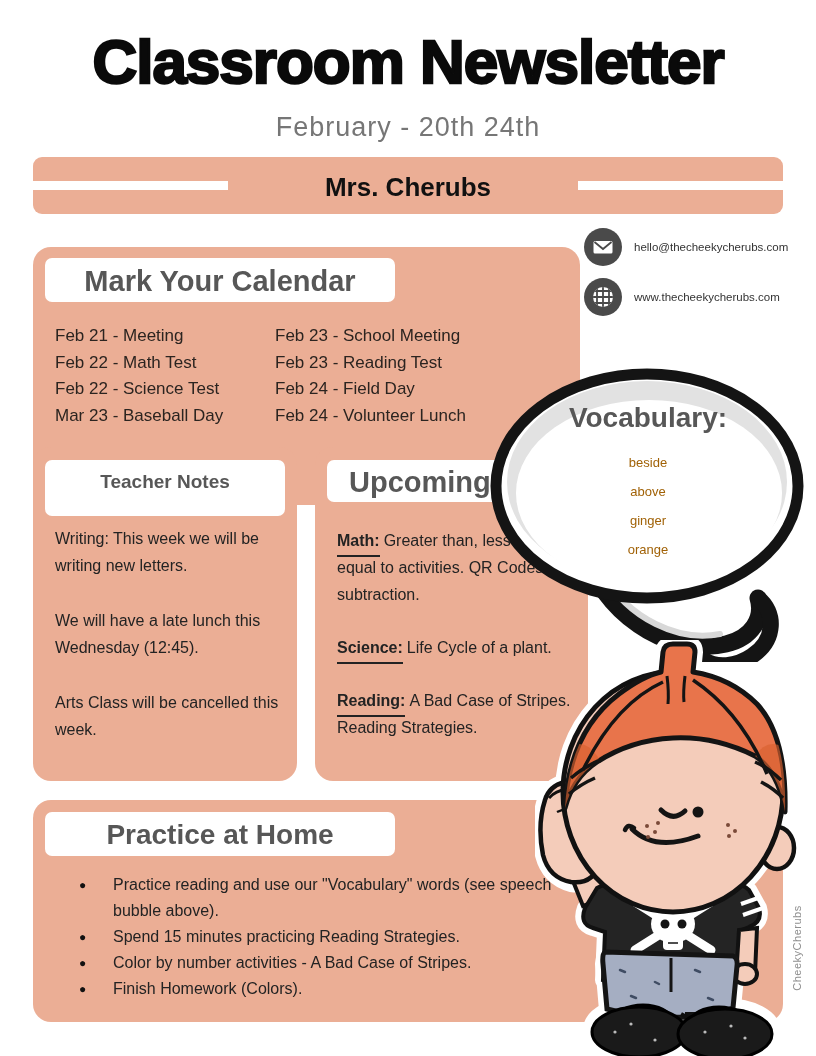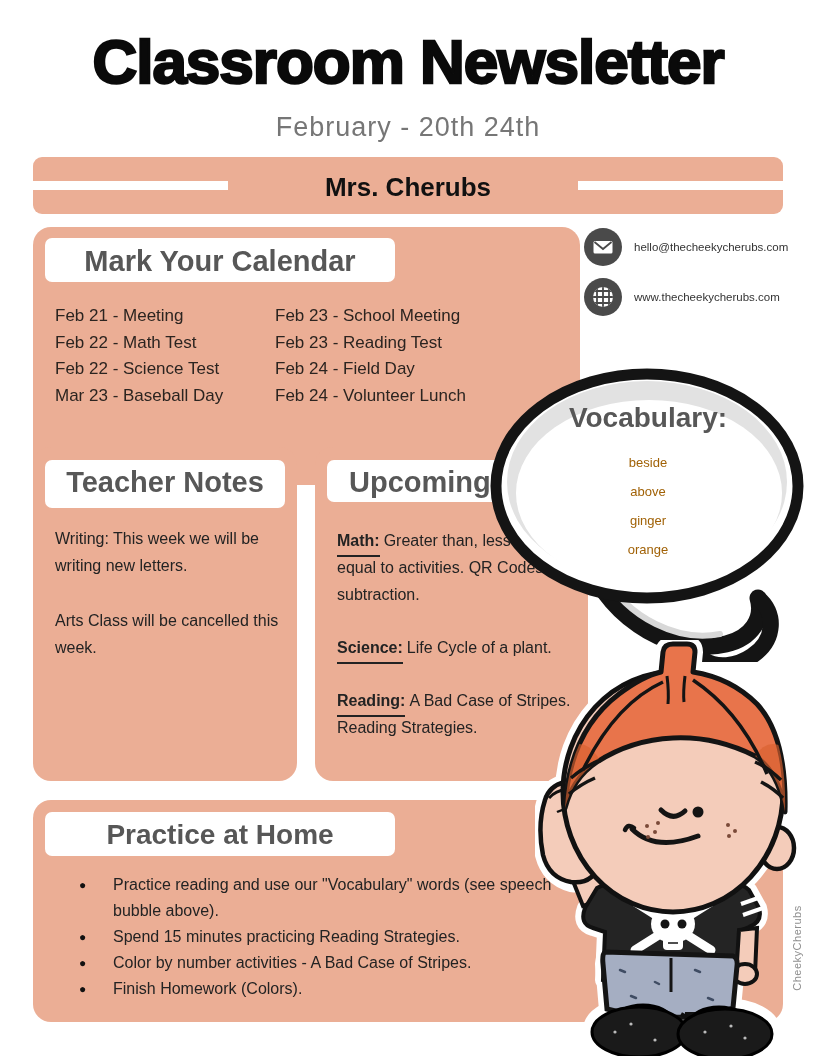--- a/index.html
+++ b/index.html
@@ -14,27 +14,27 @@
   .banner{position:absolute;left:33px;top:157px;width:750px;height:57px;background:#EBAE95;border-radius:9px;}
   .banner .stripe{position:absolute;top:24px;height:9px;background:#ffffff;}
   .stripe-left{left:0;width:195px;}
   .stripe-right{left:545px;width:205px;}
   .banner-name{position:absolute;left:0;top:15px;width:750px;text-align:center;
       font-size:26px;font-weight:bold;color:#111;}
   
   .card{position:absolute;background:#EBAE95;border-radius:18px;}
   .card-title{position:absolute;background:#ffffff;border-radius:7px;color:#575757;
       font-weight:bold;text-align:center;}
-  #calendar-card{left:33px;top:227px;width:547px;height:258px;}
+  #calendar-card{left:33px;top:247px;width:547px;height:258px;}
   #calendar-title{left:12px;top:11px;width:350px;height:44px;font-size:29px;line-height:46px;}
   .cal-col{position:absolute;top:76px;font-size:17px;line-height:26.5px;color:#2b2420;}
   .cal-col-1{left:22px;width:215px;}
   .cal-col-2{left:242px;width:290px;}
   #teacher-card{left:33px;top:447px;width:264px;height:334px;}
-  #teacher-title{left:12px;top:13px;width:240px;height:48px;font-size:29px;line-height:44px;}
+  #teacher-title{left:12px;top:13px;width:240px;height:56px;font-size:19px;line-height:44px;}
   .tn-body{position:absolute;left:22px;top:78px;width:228px;font-size:16px;line-height:27px;}
   .tn-body p{margin:0 0 28px 0;}
   #upcoming-card{left:315px;top:447px;width:273px;height:334px;}
   #upcoming-title{left:12px;top:13px;width:240px;height:42px;font-size:29px;line-height:44px;
       text-align:left;padding-left:22px;box-sizing:border-box;}
   .up-body{position:absolute;left:22px;top:80px;width:238px;font-size:16px;line-height:27px;}
   .up-item{margin:0 0 26px 0;}
   .up-label{font-weight:bold;border-bottom:2px solid #232323;padding-bottom:6px;margin-right:4px;}
   #practice-card{left:33px;top:800px;width:750px;height:222px;}
   #practice-title{left:12px;top:12px;width:350px;height:44px;font-size:28px;line-height:46px;}
@@ -115,20 +115,21 @@
         </g>
       </svg>
       <span class="clabel">www.thecheekycherubs.com</span>
     </div>
   </div>
 
   <div class="card" id="teacher-card">
     <div class="card-title" id="teacher-title">Teacher Notes</div>
     <div class="tn-body">
       <p>Writing: This week we will be writing new letters.</p>
+      <p>We will have a late lunch this Wednesday (12:45).</p>
       <p>Arts Class will be cancelled this week.</p>
     </div>
   </div>
 
   <div class="card" id="upcoming-card">
     <div class="card-title" id="upcoming-title">Upcoming</div>
     <div class="up-body">
       <div class="up-item">
         <span class="up-label">Math:</span><span>Greater than, less than, equal to activities. QR Codes subtraction.</span>
       </div>

